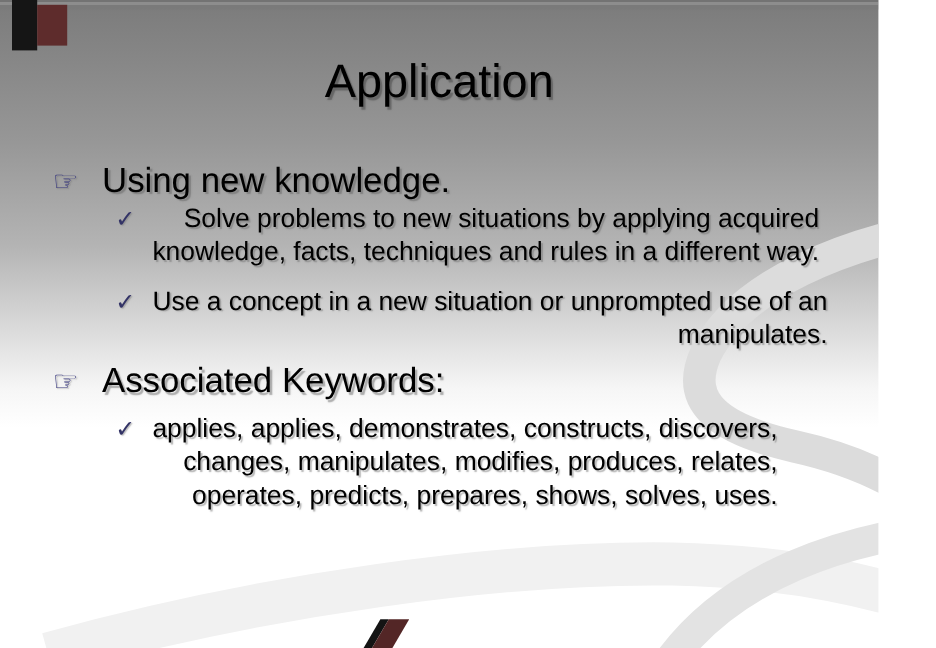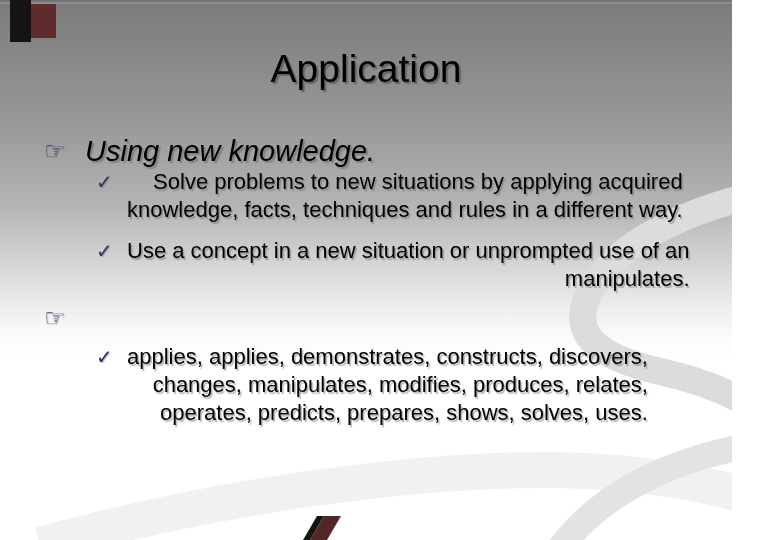--- a/index.html
+++ b/index.html
@@ -34,21 +34,20 @@
   }
   .bullet-row .hand{
     width:28px;margin-right:13px;flex:0 0 auto;
     font-family:"DejaVu Sans",sans-serif;
     font-size:24px;line-height:36px;color:#34347c;
     text-shadow:1px 1px 1px rgba(90,90,90,0.5);
   }
   .bullet-row .blabel{
     font-size:29px;line-height:36px;color:#000;
     text-shadow:2px 2px 1px rgba(95,95,95,0.5);
-    font-style:italic;
   }
   .sub-row{
     position:absolute;left:96px;z-index:4;
     display:flex;align-items:flex-start;
   }
   .sub-row .check{
     width:18px;margin-right:13px;flex:0 0 auto;
     font-family:"DejaVu Sans",sans-serif;
     font-size:20px;line-height:28px;color:#333366;
     text-shadow:1px 1px 1px rgba(120,120,120,0.5);
@@ -96,20 +95,21 @@
   </div>
 
   <div class="sub-row s2">
     <span class="check">✓</span>
     <span class="stext">Use a concept in a new situation or unprompted use of an
 manipulates.</span>
   </div>
 
   <div class="bullet-row b2">
     <span class="hand">☞</span>
+    <span class="blabel">Associated Keywords:</span>
   </div>
 
   <div class="sub-row s3">
     <span class="check">✓</span>
     <span class="stext">applies, applies, demonstrates, constructs, discovers,
 changes, manipulates, modifies, produces, relates,
 operates, predicts, prepares, shows, solves, uses.</span>
   </div>
 
 </div>

